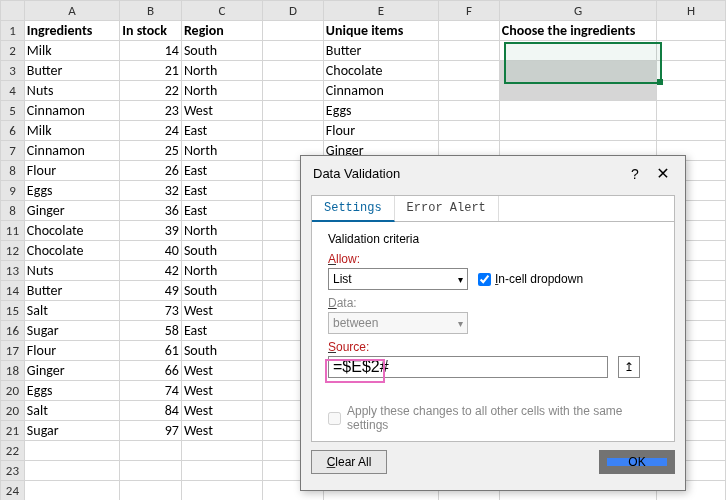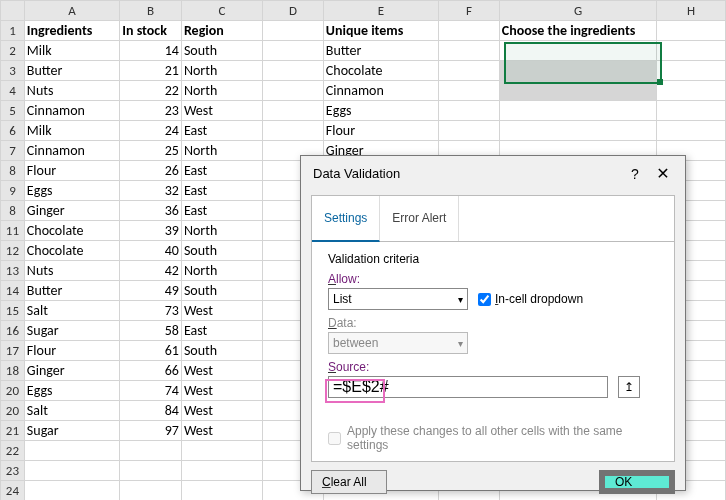--- a/index.html
+++ b/index.html
@@ -93,27 +93,28 @@
   }
   .dlg-title .x { font-size: 16px; }
   .tabs {
     display: flex;
     gap: 0;
     border: 1px solid #bbb;
     margin: 8px 10px 0 10px;
     background: #fff;
   }
   .tab {
-    padding: 15px 12px;
+    padding: 5px 12px;
     border-right: 1px solid #ddd;
     color: #444;
+    font-family: Liberation Mono, monospace;
   }
   .tab.active { color: #0a66a0; border-bottom: 2px solid #0a66a0; margin-bottom: -1px; }
   .dlg-body { padding: 6px 16px 4px 16px; background: #fff; margin: 0 10px; border: 1px solid #bbb; border-top: none; height: 220px; position: relative;}
-  .dlg-body .lbl { margin: 6px 0 2px 0; color: #701a75; }
+  .dlg-body .lbl { margin: 6px 0 2px 0; color: #b91c1c; }
   .dlg-body .crit { margin: 4px 0 4px 0; }
   .row { display: flex; align-items: center; gap: 10px; }
   .combo {
     height: 22px;
     border: 1px solid #888;
     background: #fff;
     display: flex; align-items: center;
     padding: 0 4px;
     width: 140px;
     font-size: 12px;
@@ -139,24 +140,24 @@
     width: 22px; height: 22px; border:1px solid #888; background:#fff; display:inline-flex; align-items:center; justify-content:center;
     font-size: 12px;
   }
   .apply { margin-top: 26px; color:#888; display:flex; align-items:center; gap:6px; font-size:12px;}
   .dlg-footer {
     display:flex; padding: 8px 10px; gap:8px; align-items:center;
   }
   .dlg-footer .spacer { flex:1; }
   .btn {
     min-width: 76px; height: 24px; border:1px solid #888; background:#e8e8e8;
-    display:inline-flex; align-items:center; font-size:12px;
+    display:inline-flex; align-items:center; justify-content:center; font-size:12px;
     padding: 0 10px;
   }
-  .btn.primary { border:6px solid #737373; background:#5eead4;}
+  .btn.primary { border:8px solid #737373; background:#3b82f6;}
   .under { text-decoration: underline; text-decoration-color: #333; }
 </style>
 </head>
 <body>
 
 <table class="grid">
   <colgroup>
     <col class="cR">
       <col class="cA">
       <col class="cB">

